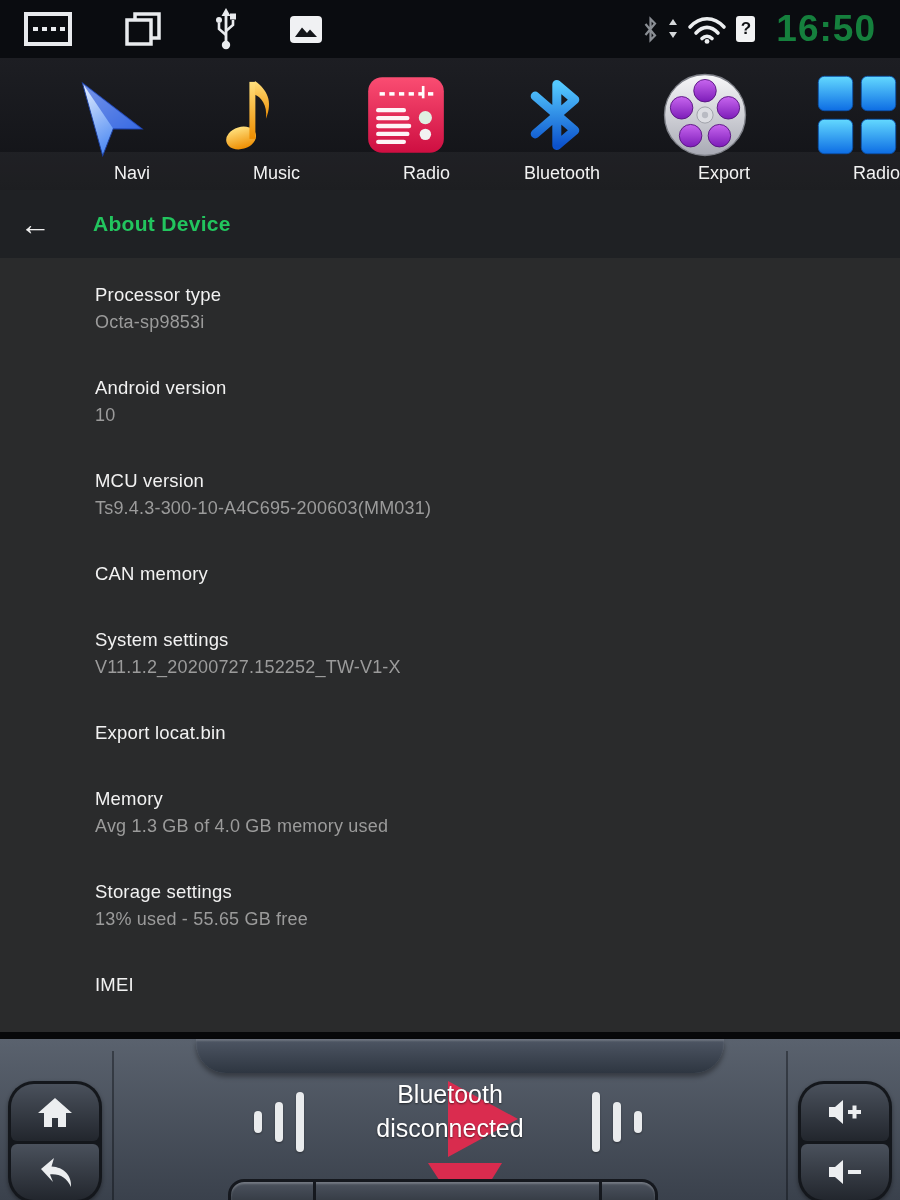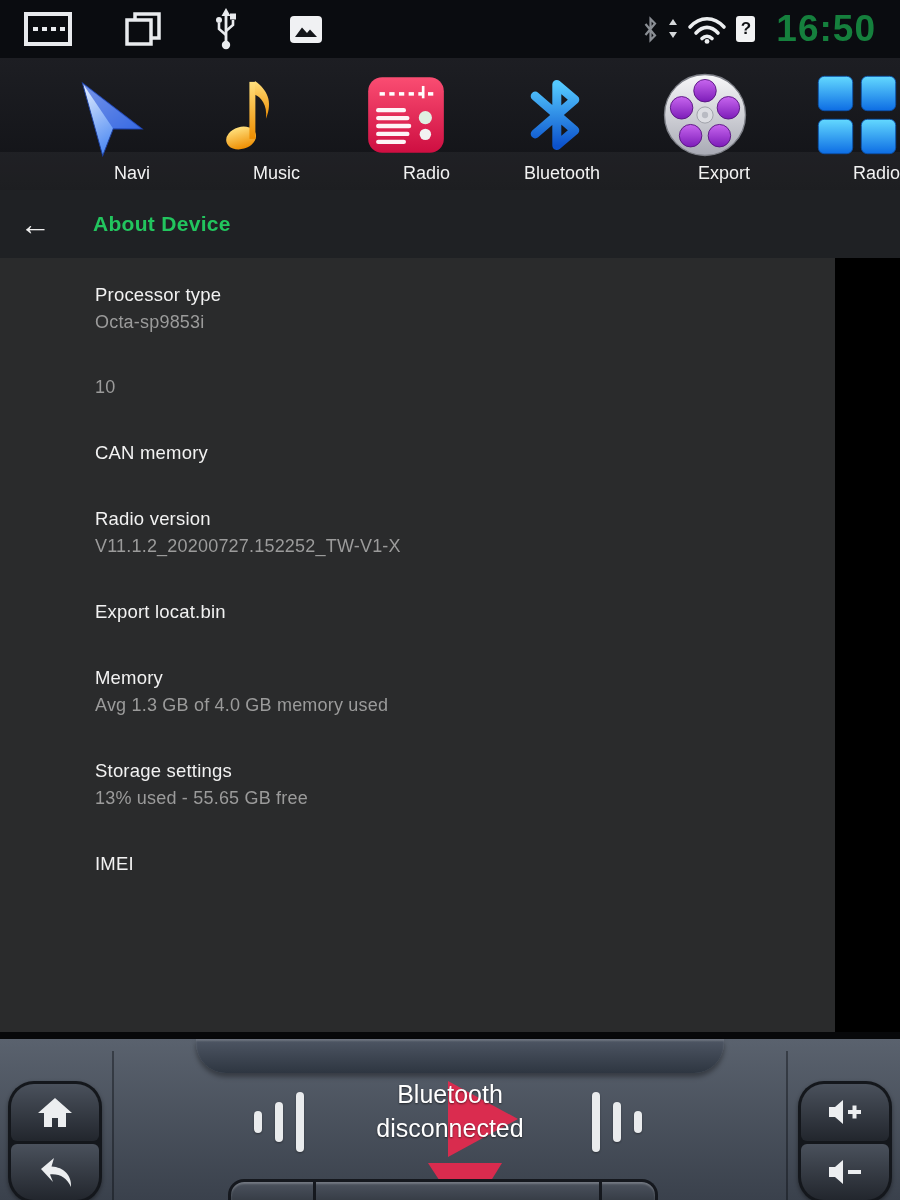--- a/index.html
+++ b/index.html
@@ -26,21 +26,21 @@
   .dock-icon{height:94px;display:flex;align-items:center;justify-content:center;}
   .dock-label{font-size:18px;color:#f2f2f2;margin-top:1px;}
 
   
   .header{top:190px;left:0;width:900px;height:68px;background:#1f2124;
     display:flex;align-items:center;}
   .back{margin-left:20px;font-size:31px;color:#efefef;width:42px;line-height:1;cursor:pointer;}
   .title{margin-left:31px;font-size:21px;font-weight:bold;color:#22c55e;letter-spacing:.3px;}
 
   
-  .content{top:258px;left:0;width:835px;height:777px;background:#2a2b2c;
+  .content{top:258px;left:0;width:900px;height:777px;background:#2a2b2c;
     box-sizing:border-box;padding:26px 40px 0 95px;}
   .item{margin-bottom:44px;}
   .item-title{font-size:18.5px;color:#f2f2f2;letter-spacing:.2px;}
   .item-sub{font-size:18px;color:#9b9b9b;margin-top:6px;letter-spacing:.2px;}
   .item-sub:empty{display:none;}
 
   
   .bezel{top:1032px;left:0;width:900px;height:168px;box-sizing:border-box;
     background:linear-gradient(#5a626e,#3a414c);border-top:7px solid #07080a;}
   .lip{position:absolute;left:196px;top:0;width:528px;height:34px;
@@ -255,28 +255,33 @@
   <span class="back">←</span>
   <span class="title">About Device</span>
 </div>
 
 <div class="abs content">
   <div class="item">
     <div class="item-title">Processor type</div>
     <div class="item-sub">Octa-sp9853i</div>
   </div>
   <div class="item">
+    <div class="item-title">Android version</div>
     <div class="item-sub">10</div>
   </div>
   <div class="item">
+    <div class="item-title">MCU version</div>
+    <div class="item-sub">Ts9.4.3-300-10-A4C695-200603(MM031)</div>
+  </div>
+  <div class="item">
     <div class="item-title">CAN memory</div>
 
   </div>
   <div class="item">
-    <div class="item-title">Radio version</div>
+    <div class="item-title">System settings</div>
     <div class="item-sub">V11.1.2_20200727.152252_TW-V1-X</div>
   </div>
   <div class="item">
     <div class="item-title">Export locat.bin</div>
 
   </div>
   <div class="item">
     <div class="item-title">Memory</div>
     <div class="item-sub">Avg 1.3 GB of 4.0 GB memory used</div>
   </div>

